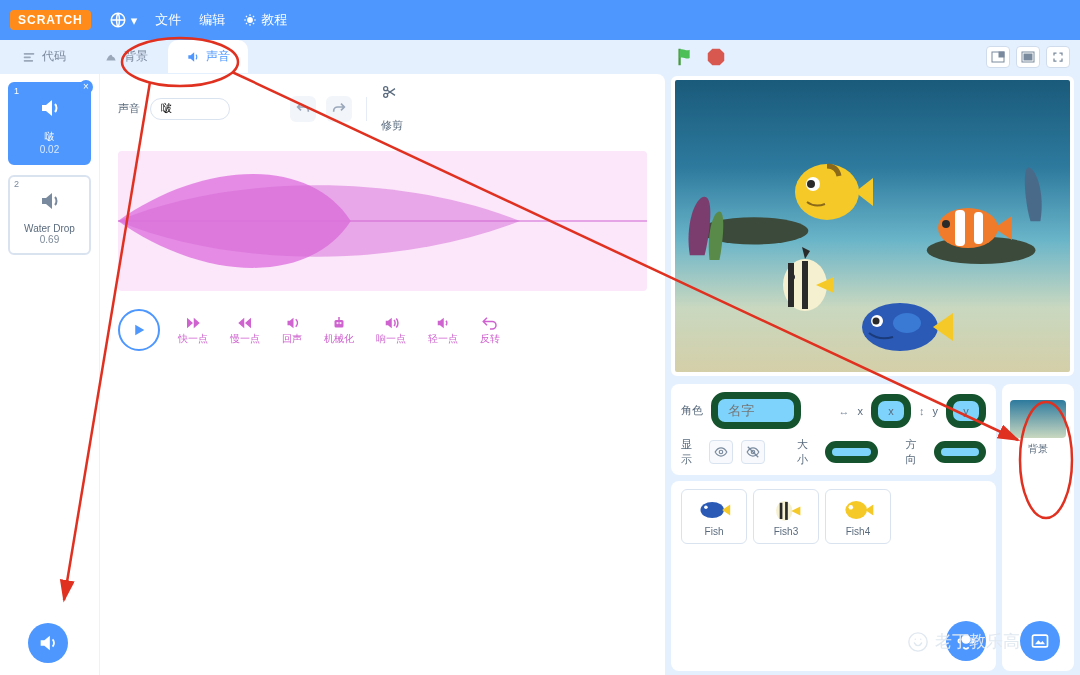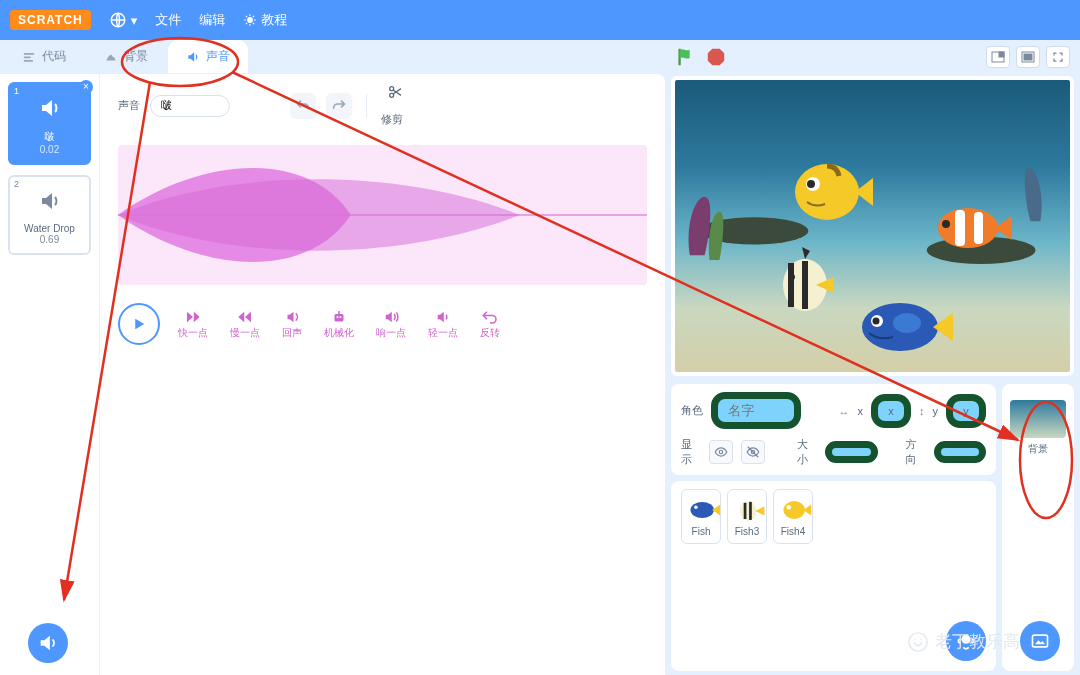--- a/index.html
+++ b/index.html
@@ -40,21 +40,21 @@
 .stagehdr .l{display:flex;gap:8px}
 .flag,.stop{width:22px;height:22px;cursor:pointer}
 .viewbtns{display:flex;gap:6px}
 .vb{width:24px;height:22px;border:1px solid #d0dcec;border-radius:4px;background:#fff;display:flex;align-items:center;justify-content:center;cursor:pointer}
 .stage{height:300px;border-radius:6px;background:linear-gradient(180deg,#1a5a7a 0%,#2d7a9e 30%,#6bb5c9 55%,#c9d8c0 78%,#d4cfa8 100%);position:relative;overflow:hidden;border:4px solid #fff}
 .fish{position:absolute}
 .panel{background:#fff;border-radius:8px;padding:8px 10px;display:flex;flex-direction:column;gap:8px;font-size:11px;color:#5a6b7e}
 .row{display:flex;align-items:center;gap:8px}
 .pill{border:7px solid #14532d;border-radius:14px;padding:4px 10px;min-width:40px;background:#7dd3fc;text-align:center}
 .spriterow{display:flex;gap:6px}
-.sprcard{border:1px solid #d9e3f0;border-radius:6px;padding:6px 4px;text-align:center;font-size:10px;width:40px;cursor:pointer;background:#fff}
+.sprcard{border:1px solid #d9e3f0;border-radius:6px;padding:6px 4px;text-align:center;font-size:10px;width:66px;cursor:pointer;background:#fff}
 .sprcard .sic{width:36px;height:28px;margin:0 auto}
 .bgcol{width:72px;background:#fff;border-radius:8px;margin-left:6px;padding:6px;display:flex;flex-direction:column;align-items:center;font-size:10px;color:#5a6b7e}
 .bgthumb{width:56px;height:38px;border-radius:4px;background:linear-gradient(180deg,#2d7a9e,#c9d8c0);margin:4px 0}
 .lowerright{flex:1;display:flex;gap:0}
 .spritewrap{flex:1;display:flex;flex-direction:column;gap:6px}
 .fab{position:absolute;width:40px;height:40px;border-radius:50%;background:#4d97ff;display:flex;align-items:center;justify-content:center;cursor:pointer}
 .annot{position:absolute;pointer-events:none}
 .watermark{position:absolute;bottom:22px;right:60px;color:#e0e8f0;font-size:17px;display:flex;align-items:flex-end;gap:6px}
 .eye{width:26px;height:24px;border-radius:4px;border:1px solid #d9e3f0;background:#f7f9fc;display:flex;align-items:center;justify-content:center}
 </style>
@@ -140,21 +140,21 @@
               <svg width="16" height="16" viewBox="0 0 24 24" fill="none" stroke="#9aa8ba" stroke-width="2.5">
                 <path d="M9 14L4 9l5-5M4 9h10a6 6 0 016 6v1"></path>
               </svg>
             </div>
           <div class="iconbtn">
               <svg width="16" height="16" viewBox="0 0 24 24" fill="none" stroke="#9aa8ba" stroke-width="2.5">
                 <path d="M15 14l5-5-5-5M20 9H10a6 6 0 00-6 6v1"></path>
               </svg>
             </div>
           <div class="sep"></div>
-          <div style="display:flex;flex-direction:column;align-items:flex-end;gap:12px">
+          <div style="display:flex;flex-direction:column;align-items:flex-start;gap:18px">
             <svg width="16" height="16" viewBox="0 0 24 24" fill="#5a6b7e">
                 <circle cx="7" cy="7" r="3" fill="none" stroke="#5a6b7e" stroke-width="2"></circle>
                 <circle cx="7" cy="17" r="3" fill="none" stroke="#5a6b7e" stroke-width="2"></circle>
                 <path d="M9 9l12 8M9 15l12-8" stroke="#5a6b7e" stroke-width="2"></path>
               </svg>
             <span>修剪</span>
           </div>
         </div>
 
         <div class="wave">

